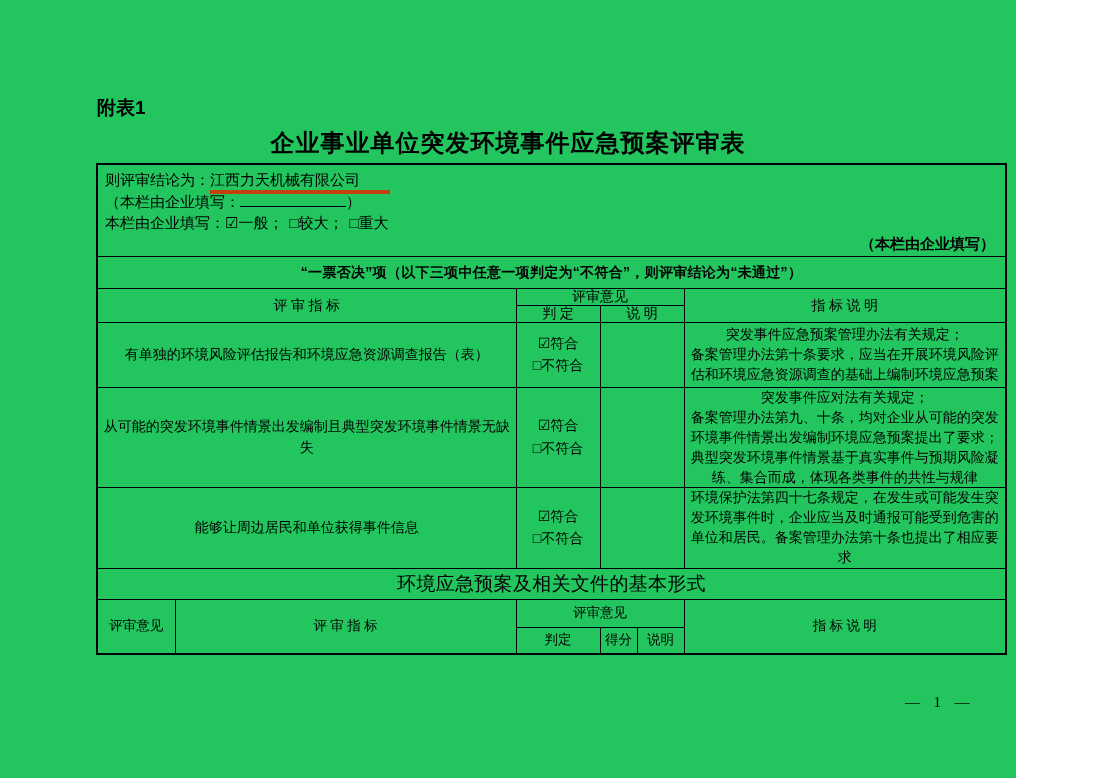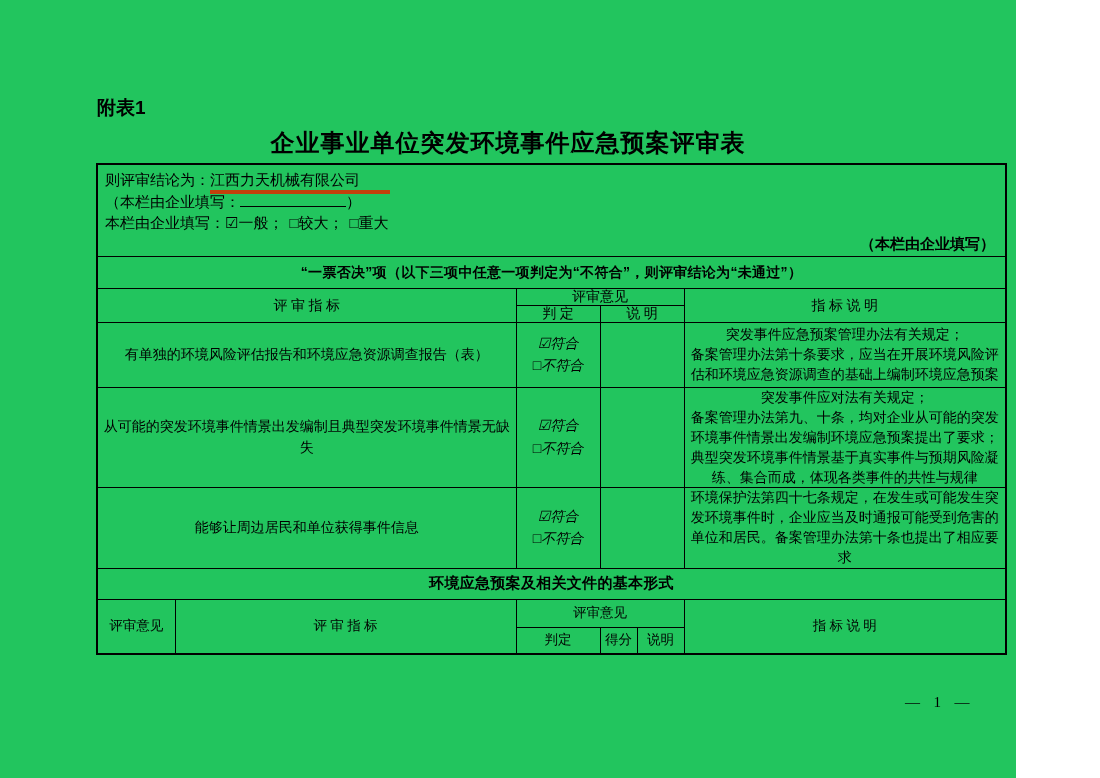--- a/index.html
+++ b/index.html
@@ -37,30 +37,30 @@
   .fill-note { text-align:right; font-weight:bold; font-size:15px; padding-right:2px; margin-top:1px; }
   
   tr.veto-head td {
     height:31px; font-weight:bold; font-size:14px;
     font-family:"Liberation Sans", sans-serif; letter-spacing:0.3px;
   }
   
   tr.hrow td { height:16px; font-size:14px; line-height:16px; }
   
   td.ind-cell  { text-align:left; padding:4px 4px 4px 7px; font-size:13.5px; line-height:1.45; }
-  td.judge-cell{ text-align:left; padding:4px 2px 4px 8px; font-size:13.5px; line-height:1.6; vertical-align:middle;font-style:italic; }
+  td.judge-cell{ text-align:left; padding:4px 2px 4px 8px; font-size:13.5px; line-height:1.6; vertical-align:middle; }
   td.note-cell { }
   td.desc-cell { text-align:left; padding:3px 5px 3px 6px; font-size:13px; line-height:1.42;
                  white-space:pre-line; vertical-align:middle; }
   tr.dr1 td { height:64px; }
   tr.dr2 td { height:87px;text-align:center; }
   tr.dr3 td { height:64px; }
   
   tr.sec-head td {
-    height:30px; font-weight:bold; font-size:15px;
+    height:30px; font-weight:normal; font-size:19px;
     font-family:"Liberation Sans", sans-serif; letter-spacing:0.3px;
   }
   tr.hrow2a td { height:27px; font-size:13.5px; }
   tr.hrow2b td { height:25px; font-size:13.5px;margin-left:40px; }
   .pageno {
     position:absolute; left:905px; top:694px; font-size:15px; white-space:pre;
     letter-spacing:2px;
   }
 </style>
 </head>

